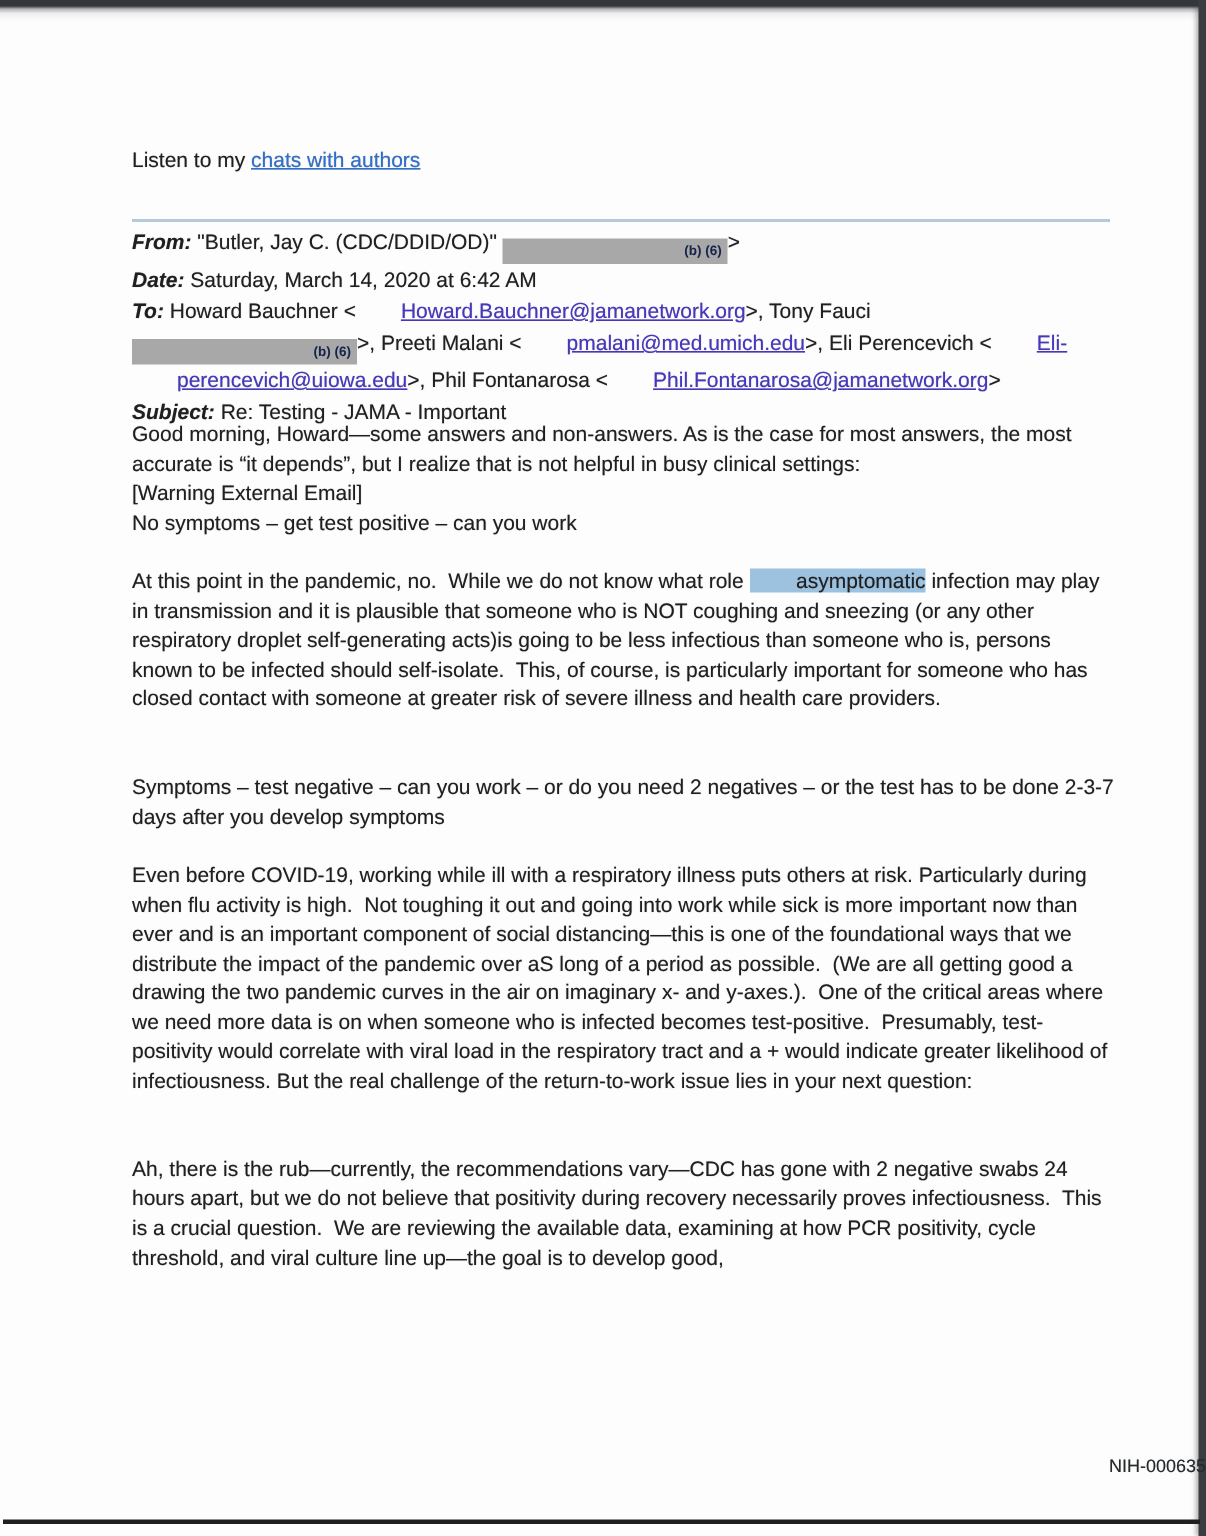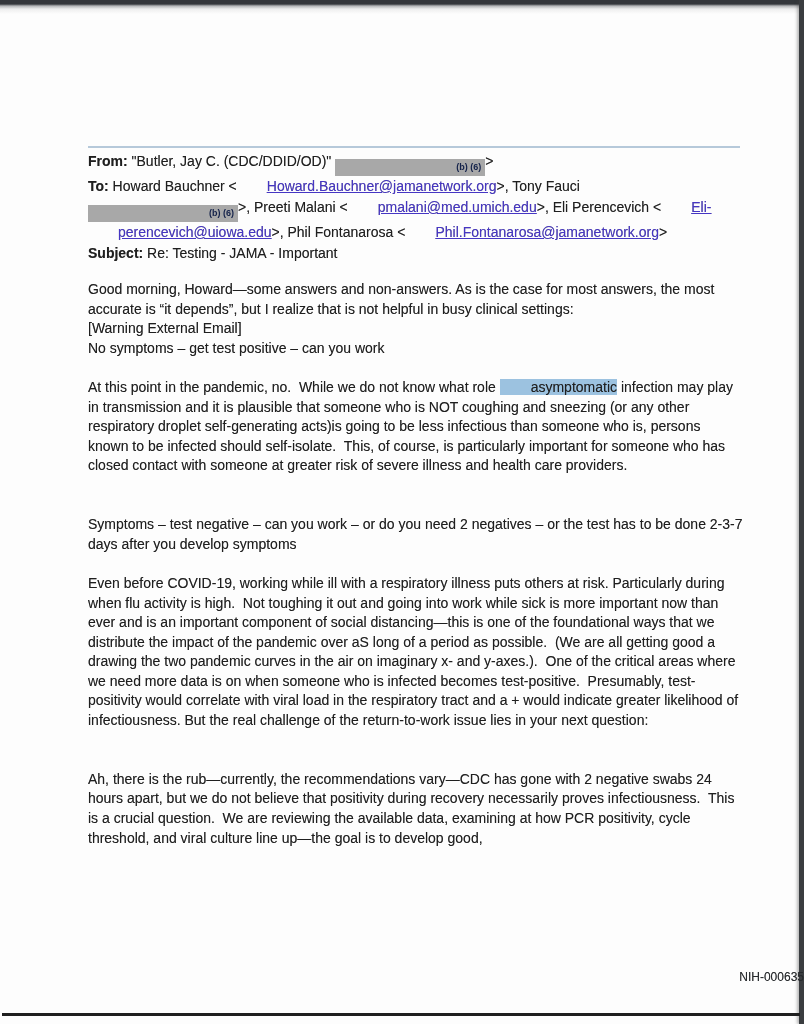--- a/index.html
+++ b/index.html
@@ -39,21 +39,21 @@
     position:absolute;left:88px;top:146px;width:652px;height:2px;
     background:var(--divider,#b6c9da);
   }
   
   .header-block{
     position:absolute;left:88px;top:151px;width:658px;
     font-size:14px;line-height:21px;
     text-shadow:0 0 .6px rgba(45,45,45,.5);
   }
   .h-line{white-space:pre-wrap;}
-  .h-label{font-weight:bold;}
+  .h-label{font-weight:bold;font-style:italic;}
   .redaction{
     display:inline-block;width:150px;height:17px;
     background:var(--redaction,#a8a8a8);
     vertical-align:-4px;
     text-align:right;padding-right:4px;box-sizing:border-box;
     font-size:9px;font-weight:bold;line-height:17px;
     color:#14224a;text-shadow:none;
   }
   
   .body-block{
@@ -71,25 +71,27 @@
   }
 </style>
 </head>
 <body>
 
 <div class="page">
   <div class="edge-top"></div>
   <div class="edge-right"></div>
   <div class="edge-bottom"></div>
 
+  <div class="preheader"><span>Listen to my </span><a class="plink">chats with authors</a></div>
 
   <div class="divider"></div>
 
   <div class="header-block">
       <div class="h-line"><span class="h-label">From:</span><span> "Butler, Jay C. (CDC/DDID/OD)" </span><span class="redaction">(b) (6)</span><span>&gt;</span></div>
+      <div class="h-line"><span class="h-label">Date:</span><span> Saturday, March 14, 2020 at 6:42 AM</span></div>
       <div class="h-line"><span class="h-label">To:</span><span> Howard Bauchner &lt;</span><a class="elink">Howard.Bauchner@jamanetwork.org</a><span>&gt;, Tony Fauci</span><br><span class="redaction">(b) (6)</span><span>&gt;, Preeti Malani &lt;</span><a class="elink">pmalani@med.umich.edu</a><span>&gt;, Eli Perencevich &lt;</span><a class="elink">Eli-</a><br><a class="elink">perencevich@uiowa.edu</a><span>&gt;, Phil Fontanarosa &lt;</span><a class="elink">Phil.Fontanarosa@jamanetwork.org</a><span>&gt;</span></div>
       <div class="h-line"><span class="h-label">Subject:</span><span> Re: Testing - JAMA - Important</span></div>
     </div>
 
   <div class="body-block">
       <div class="b-par"><span>Good morning, Howard—some answers and non-answers. As is the case for most answers, the most accurate is “it depends”, but I realize that is not helpful in busy clinical settings:</span></div>
       <div class="b-par"><span>[Warning External Email]</span></div>
       <div class="b-par"><span>No symptoms – get test positive – can you work</span></div>
       <div class="b-par"></div>
       <div class="b-par"><span>At this point in the pandemic, no.  While we do not know what role </span><span class="highlight">asymptomatic</span><span> infection may play in transmission and it is plausible that someone who is NOT coughing and sneezing (or any other respiratory droplet self-generating acts)is going to be less infectious than someone who is, persons known to be infected should self-isolate.  This, of course, is particularly important for someone who has closed contact with someone at greater risk of severe illness and health care providers.</span></div>

